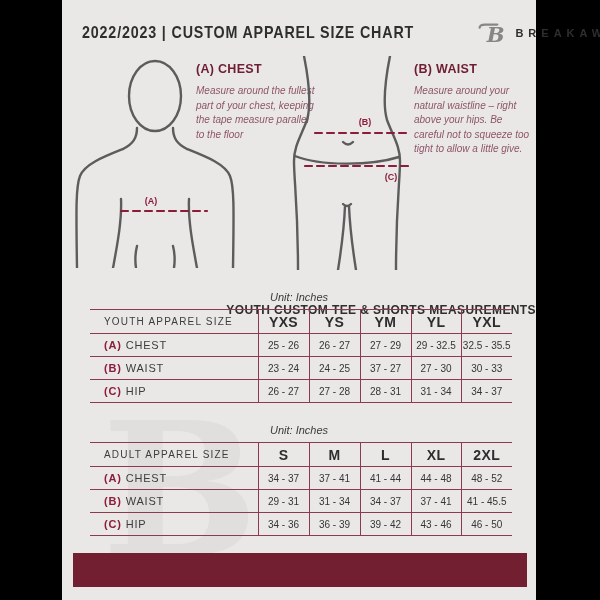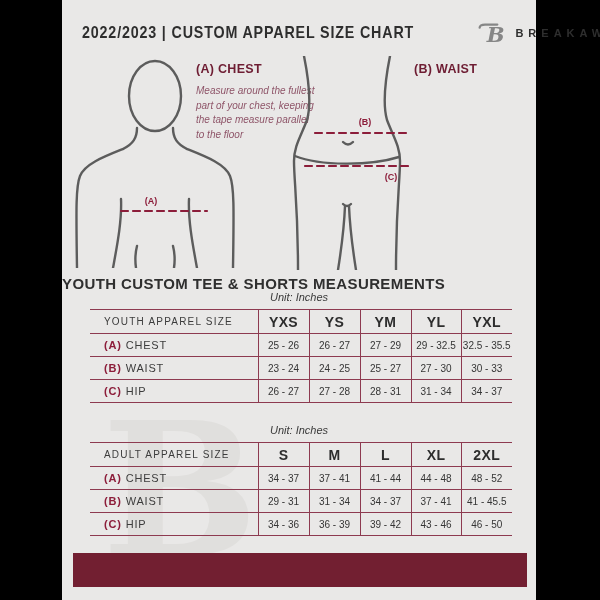--- a/index.html
+++ b/index.html
@@ -26,22 +26,22 @@
   .fig path, .fig ellipse, .fig line { fill: none; stroke: #5c5c5c; stroke-width: 2.4; stroke-linecap: round; }
   .fig .dash { stroke: #8c1d3a; stroke-width: 2.2; stroke-dasharray: 7 5; }
   .fig text { fill: #8c1d3a; font-weight: 700; font-size: 9px; font-family: "Liberation Sans", sans-serif; }
 
   
   .instr { position: absolute; z-index: 1; }
   .instr h3 { font-size: 12.5px; font-weight: 700; color: #6e1d33; letter-spacing: .3px; margin-bottom: 8px; }
   .instr p { font-size: 10px; font-style: italic; color: #8e5468; line-height: 1.45; white-space: pre-line; }
 
   
-  .sec-title { position: absolute; width: 100%; text-align: left; font-size: 15px; font-weight: 700;
-    letter-spacing: .4px; color: #2f2f2f; z-index: 1; }
+  .sec-title { position: absolute; width: 100%; text-align: right; font-size: 12px; font-weight: 700;
+    letter-spacing: .4px; color: #2f2f2f; z-index: 1; margin-top: 28px; }
   .sec-unit { position: absolute; width: 100%; text-align: center; font-size: 11px; font-style: italic;
     color: #3a3a3a; z-index: 1; }
 
   
   table.size { position: absolute; left: 28px; width: 422px; border-collapse: collapse;
     table-layout: fixed; z-index: 1; background: transparent; }
   table.size td, table.size th { border: 1.5px solid #8d3a50; height: 23px; padding: 0;
     text-align: center; vertical-align: middle; margin-top: 39px; }
   table.size tr td:first-child, table.size tr th:first-child { border-left: none; text-align: left; padding-left: 14px; }
   table.size tr td:last-child, table.size tr th:last-child { border-right: none; }
@@ -102,20 +102,21 @@
       <path d="M60 150 C59 175 56 195 53 214"></path>
       <path d="M64 150 C65 175 68 195 71 214"></path>
       <path class="dash" d="M30 77 H124"></path>
       <path class="dash" d="M20 110 H124"></path>
       <text x="80" y="69" text-anchor="middle">(B)</text>
       <text x="106" y="124" text-anchor="middle">(C)</text>
     </svg>
 
     <div class="instr" style="left:352px; top:62px; width:118px;">
       <h3>(B) WAIST</h3>
+      <p>Measure around your natural waistline – right above your hips. Be careful not to squeeze too tight to allow a little give.</p>
     </div>
 
 
     <div class="sec-title" style="top:275px;">YOUTH CUSTOM TEE &amp; SHORTS MEASUREMENTS</div>
     <div class="sec-unit" style="top:291px;">Unit: Inches</div>
 
     <table class="size" style="top:309px;">
       <colgroup>
           <col style="width:168px">
           <col style="width:51px">
@@ -140,21 +141,21 @@
           <td class="val">25 - 26</td>
           <td class="val">26 - 27</td>
           <td class="val">27 - 29</td>
           <td class="val">29 - 32.5</td>
           <td class="val">32.5 - 35.5</td>
         </tr>
         <tr>
           <td class="row-lbl"><span class="pfx">(B)</span><span>WAIST</span></td>
           <td class="val">23 - 24</td>
           <td class="val">24 - 25</td>
-          <td class="val">25 - 27</td>
+          <td class="val">37 - 27</td>
           <td class="val">27 - 30</td>
           <td class="val">30 - 33</td>
         </tr>
         <tr>
           <td class="row-lbl"><span class="pfx">(C)</span><span>HIP</span></td>
           <td class="val">26 - 27</td>
           <td class="val">27 - 28</td>
           <td class="val">28 - 31</td>
           <td class="val">31 - 34</td>
           <td class="val">34 - 37</td>

